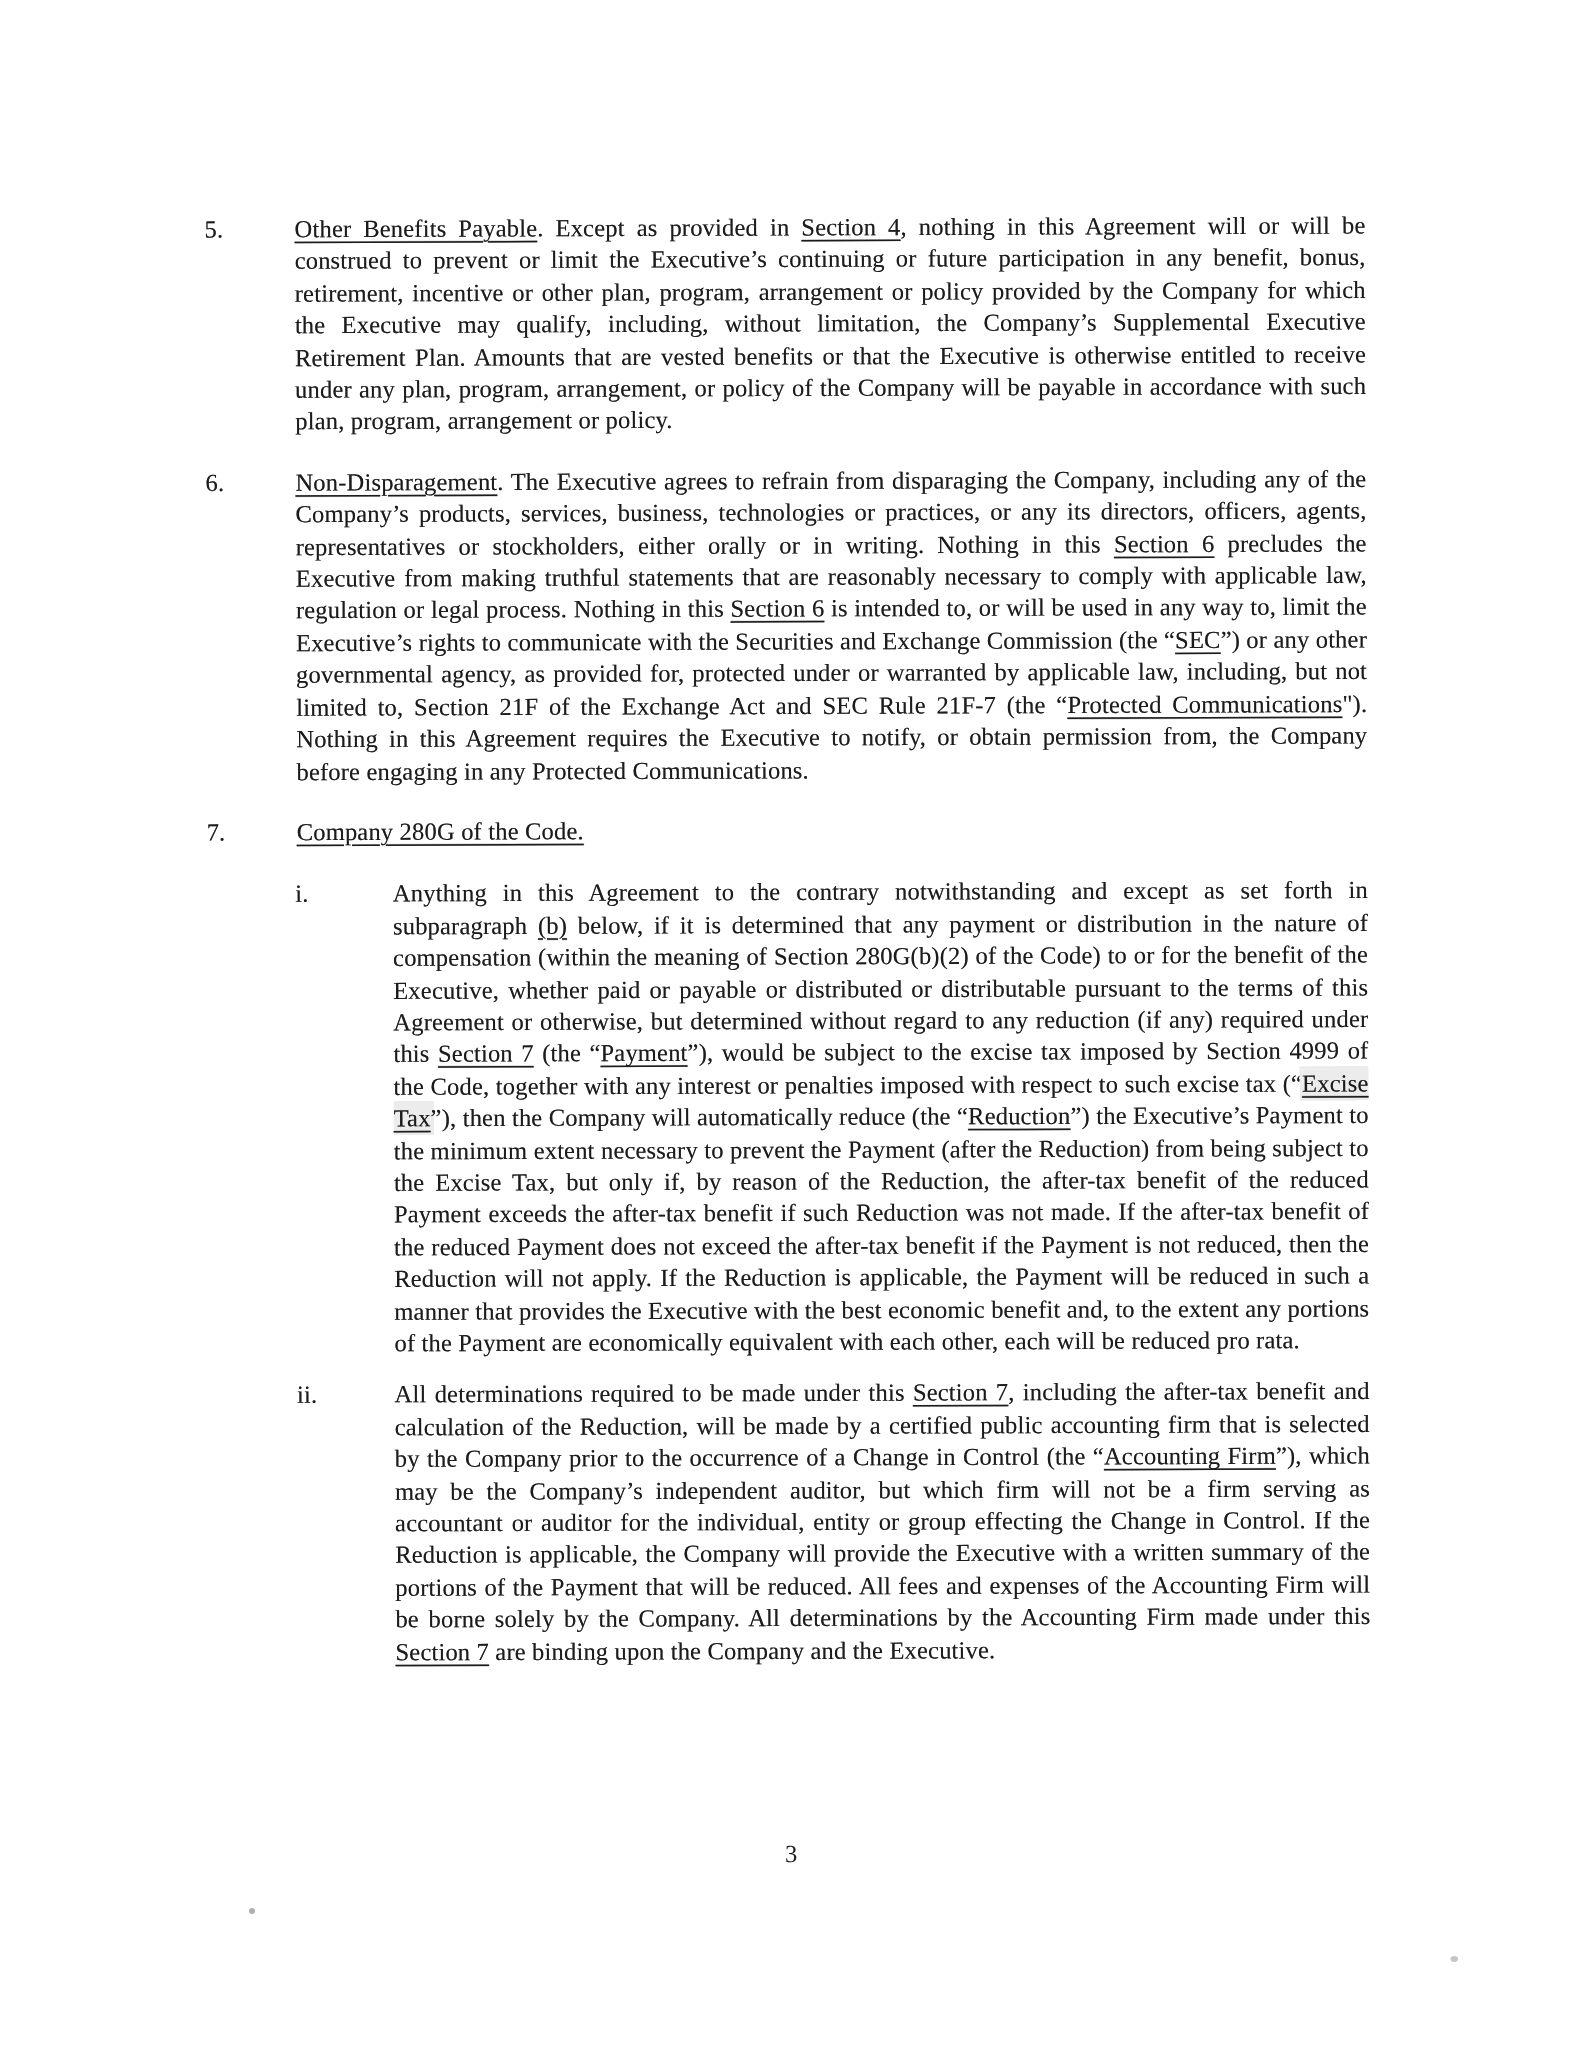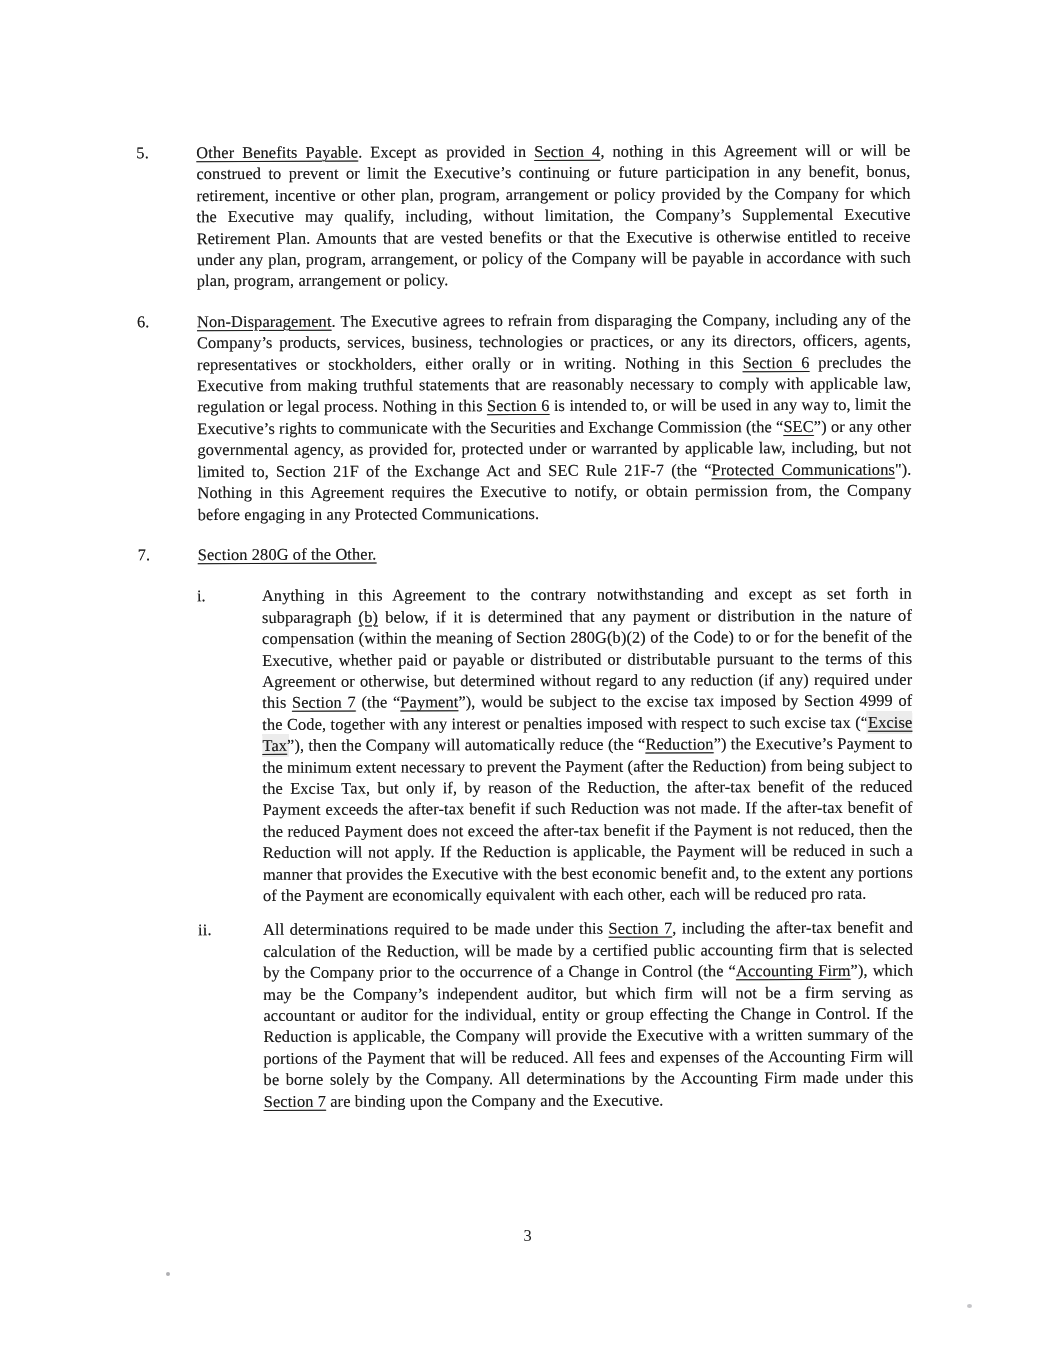--- a/index.html
+++ b/index.html
@@ -96,21 +96,21 @@
       <div class="body"><span class="u">Other Benefits Payable</span>.  Except as provided in <span class="u">Section 4</span>, nothing in this Agreement will or will be construed to prevent or limit the Executive’s continuing or future participation in any benefit, bonus, retirement, incentive or other plan, program, arrangement or policy provided by the Company for which the Executive may qualify, including, without limitation, the Company’s Supplemental Executive Retirement Plan. Amounts that are vested benefits or that the Executive is otherwise entitled to receive under any plan, program, arrangement, or policy of the Company will be payable in accordance with such plan, program, arrangement or policy.</div>
     </section>
 
     <section class="item level1 gap-a">
       <div class="num">6.</div>
       <div class="body"><span class="u">Non-Disparagement</span>.  The Executive agrees to refrain from disparaging the Company, including any of the Company’s products, services, business, technologies or practices, or any its directors, officers, agents, representatives or stockholders, either orally or in writing. Nothing in this <span class="u">Section 6</span> precludes the Executive from making truthful statements that are reasonably necessary to comply with applicable law, regulation or legal process. Nothing in this <span class="u">Section 6</span> is intended to, or will be used in any way to, limit the Executive’s rights to communicate with the Securities and Exchange Commission (the “<span class="u">SEC</span>”) or any other governmental agency, as provided for, protected under or warranted by applicable law, including, but not limited to, Section 21F of the Exchange Act and SEC Rule 21F-7 (the “<span class="u">Protected Communications</span>"). Nothing in this Agreement requires the Executive to notify, or obtain permission from, the Company before engaging in any Protected Communications.</div>
     </section>
 
     <section class="item level1 gap-a">
       <div class="num">7.</div>
-      <div class="body"><span class="u">Section 280G of the Other.</span></div>
+      <div class="body"><span class="u">Company 280G of the Code.</span></div>
     </section>
 
     <section class="item level2 gap-b">
       <div class="num">i.</div>
       <div class="body">Anything in this Agreement to the contrary notwithstanding and except as set forth in subparagraph <span class="u">(b)</span> below, if it is determined that any payment or distribution in the nature of compensation (within the meaning of Section 280G(b)(2) of the Code) to or for the benefit of the Executive, whether paid or payable or distributed or distributable pursuant to the terms of this Agreement or otherwise, but determined without regard to any reduction (if any) required under this <span class="u">Section 7</span> (the “<span class="u">Payment</span>”), would be subject to the excise tax imposed by Section 4999 of the Code, together with any interest or penalties imposed with respect to such excise tax (“<span class="u hl">Excise Tax</span>”), then the Company will automatically reduce (the “<span class="u">Reduction</span>”) the Executive’s Payment to the minimum extent necessary to prevent the Payment (after the Reduction) from being subject to the Excise Tax, but only if, by reason of the Reduction, the after-tax benefit of the reduced Payment exceeds the after-tax benefit if such Reduction was not made. If the after-tax benefit of the reduced Payment does not exceed the after-tax benefit if the Payment is not reduced, then the Reduction will not apply. If the Reduction is applicable, the Payment will be reduced in such a manner that provides the Executive with the best economic benefit and, to the extent any portions of the Payment are economically equivalent with each other, each will be reduced pro rata.</div>
     </section>
 
     <section class="item level2 gap-c">
       <div class="num">ii.</div>
       <div class="body">All determinations required to be made under this <span class="u">Section 7</span>, including the after-tax benefit and calculation of the Reduction, will be made by a certified public accounting firm that is selected by the Company prior to the occurrence of a Change in Control (the “<span class="u">Accounting Firm</span>”), which may be the Company’s independent auditor, but which firm will not be a firm serving as accountant or auditor for the individual, entity or group effecting the Change in Control. If the Reduction is applicable, the Company will provide the Executive with a written summary of the portions of the Payment that will be reduced. All fees and expenses of the Accounting Firm will be borne solely by the Company. All determinations by the Accounting Firm made under this <span class="u">Section 7</span> are binding upon the Company and the Executive.</div>

